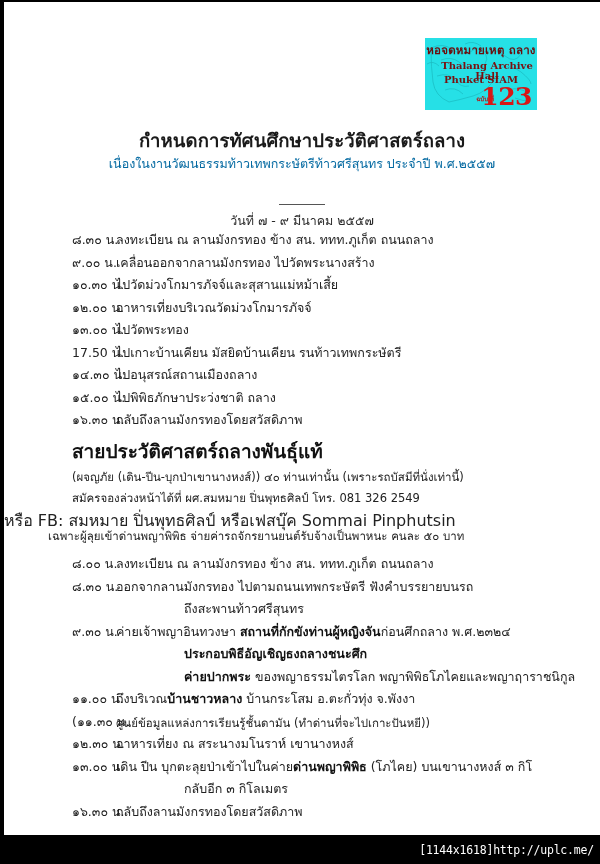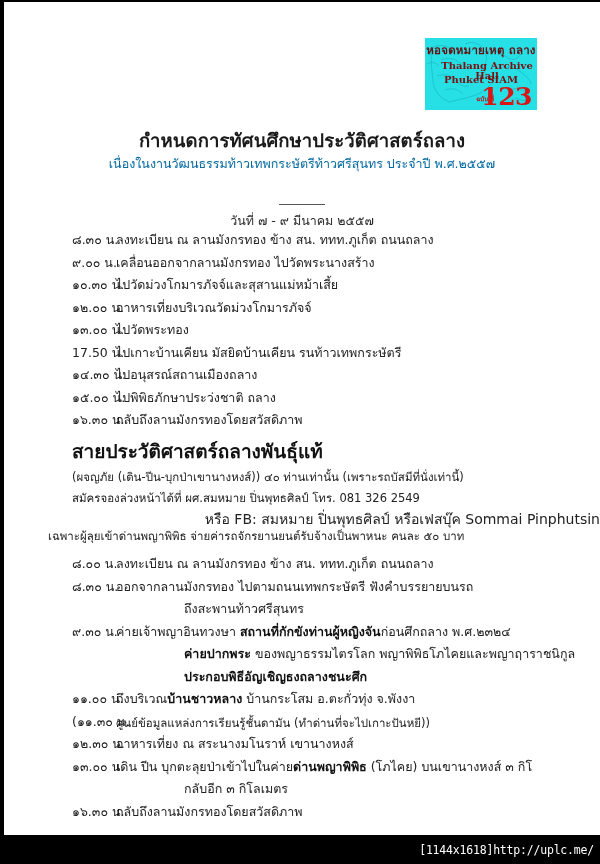--- a/index.html
+++ b/index.html
@@ -195,24 +195,23 @@
     left: 68px;
     font-size: 11.5px;
     color: #222;
     white-space: nowrap;
     text-align: right;
   }
   #heritage-note-fb {
     position: absolute;
     top: 506px;
     left: 0; right: 0;
-    text-align: right;
-    font-size: 14px;
-    color: #222;
-    margin-left: 16px;
+    text-align: left;
+    font-size: 16px;
+    color: #222;
   }
   #heritage-note-fee {
     position: absolute;
     top: 525px;
     left: 44px;
     font-size: 11.5px;
     color: #222;
     white-space: nowrap;
   }
 
@@ -321,22 +320,22 @@
       </div>
       <div class="sched-row">
         <div class="sched-time">๘.๓๐ น.</div>
         <div class="sched-desc">ออกจากลานมังกรทอง ไปตามถนนเทพกระษัตรี ฟังคำบรรยายบนรถ</div>
       </div>
       <div class="sched-cont">ถึงสะพานท้าวศรีสุนทร</div>
       <div class="sched-row">
         <div class="sched-time">๙.๓๐ น.</div>
         <div class="sched-desc">ค่ายเจ้าพญาอินทวงษา <b>สถานที่กักขังท่านผู้หญิงจัน</b>ก่อนศึกถลาง พ.ศ.๒๓๒๔</div>
       </div>
+      <div class="sched-cont"><b>ประกอบพิธีอัญเชิญธงถลางชนะศึก</b></div>
       <div class="sched-cont"><b>ค่ายปากพระ</b> ของพญาธรรมไตรโลก พญาพิพิธโภไคยและพญาฤาราชนิกูล</div>
-      <div class="sched-cont"><b>ประกอบพิธีอัญเชิญธงถลางชนะศึก</b></div>
       <div class="sched-row">
         <div class="sched-time">๑๑.๐๐ น.</div>
         <div class="sched-desc">ถึงบริเวณ<b>บ้านชาวหลาง</b> บ้านกระโสม อ.ตะกั่วทุ่ง จ.พังงา</div>
       </div>
       <div class="sched-row">
         <div class="sched-time">(๑๑.๓๐ น.</div>
         <div class="sched-desc" style="font-size: 11.5px;">ศูนย์ข้อมูลแหล่งการเรียนรู้ชั้นดามัน (ทำด่านที่จะไปเกาะปันหยี))</div>
       </div>
       <div class="sched-row">
         <div class="sched-time">๑๒.๓๐ น.</div>

